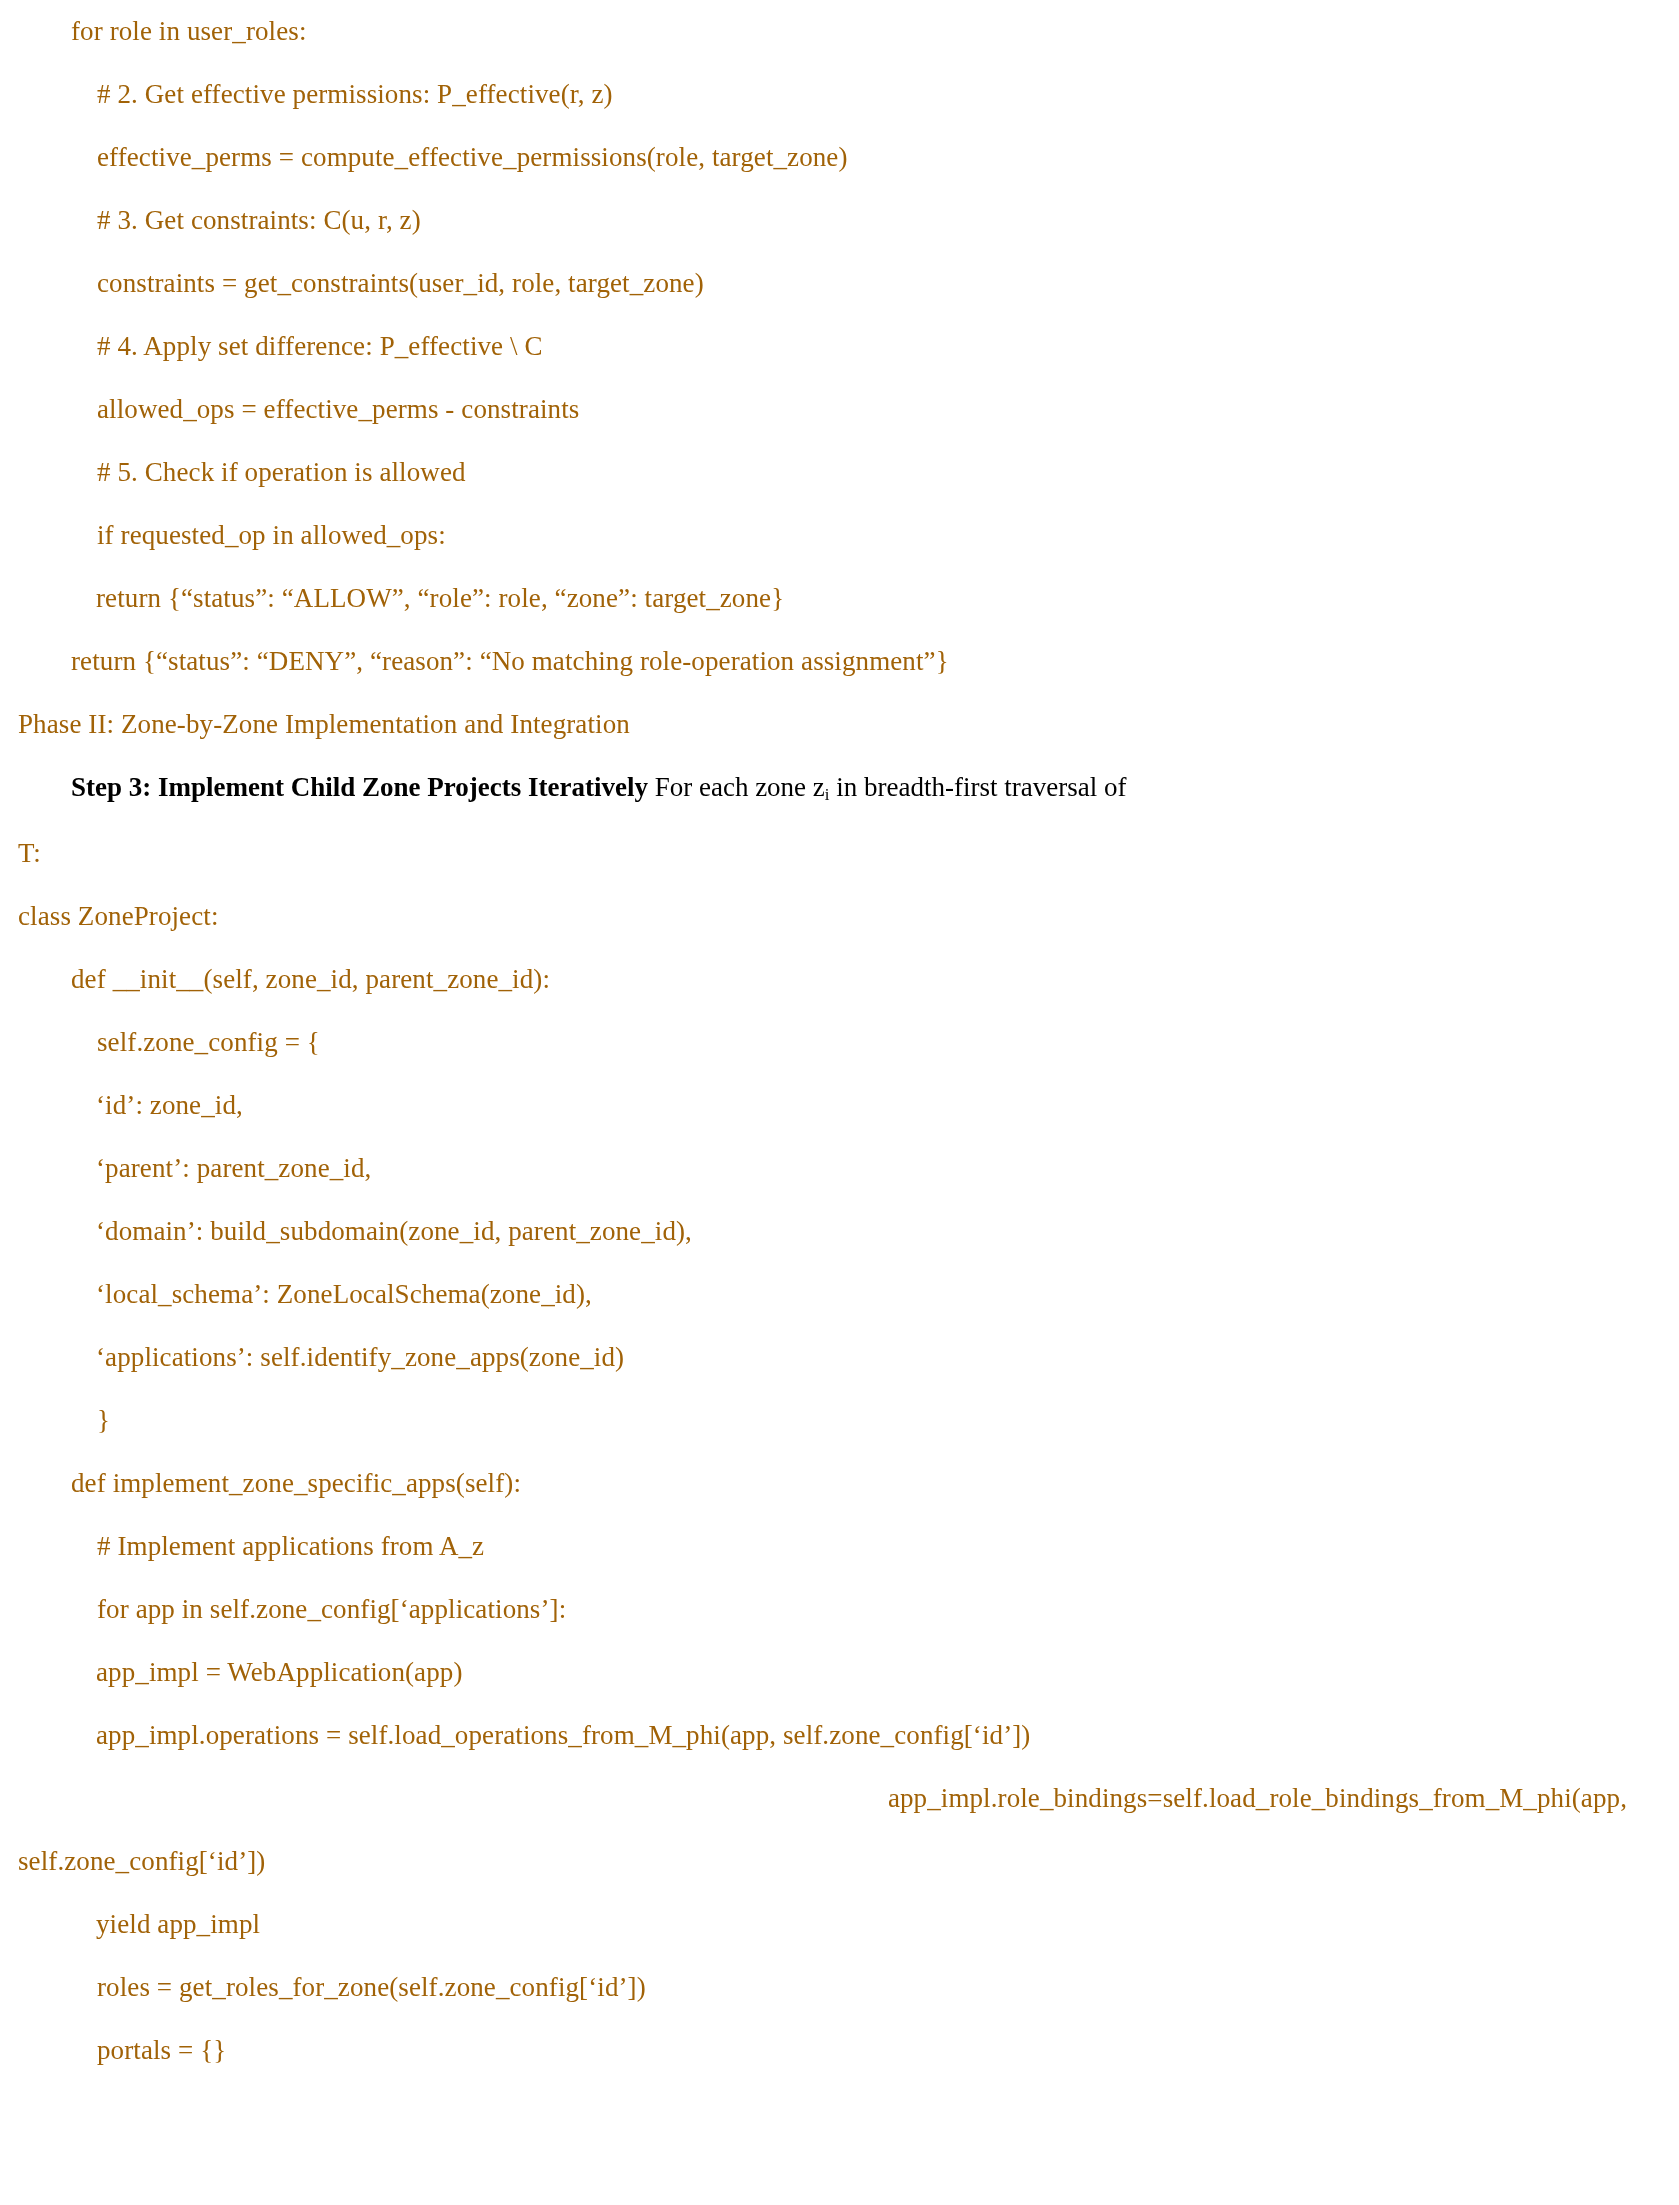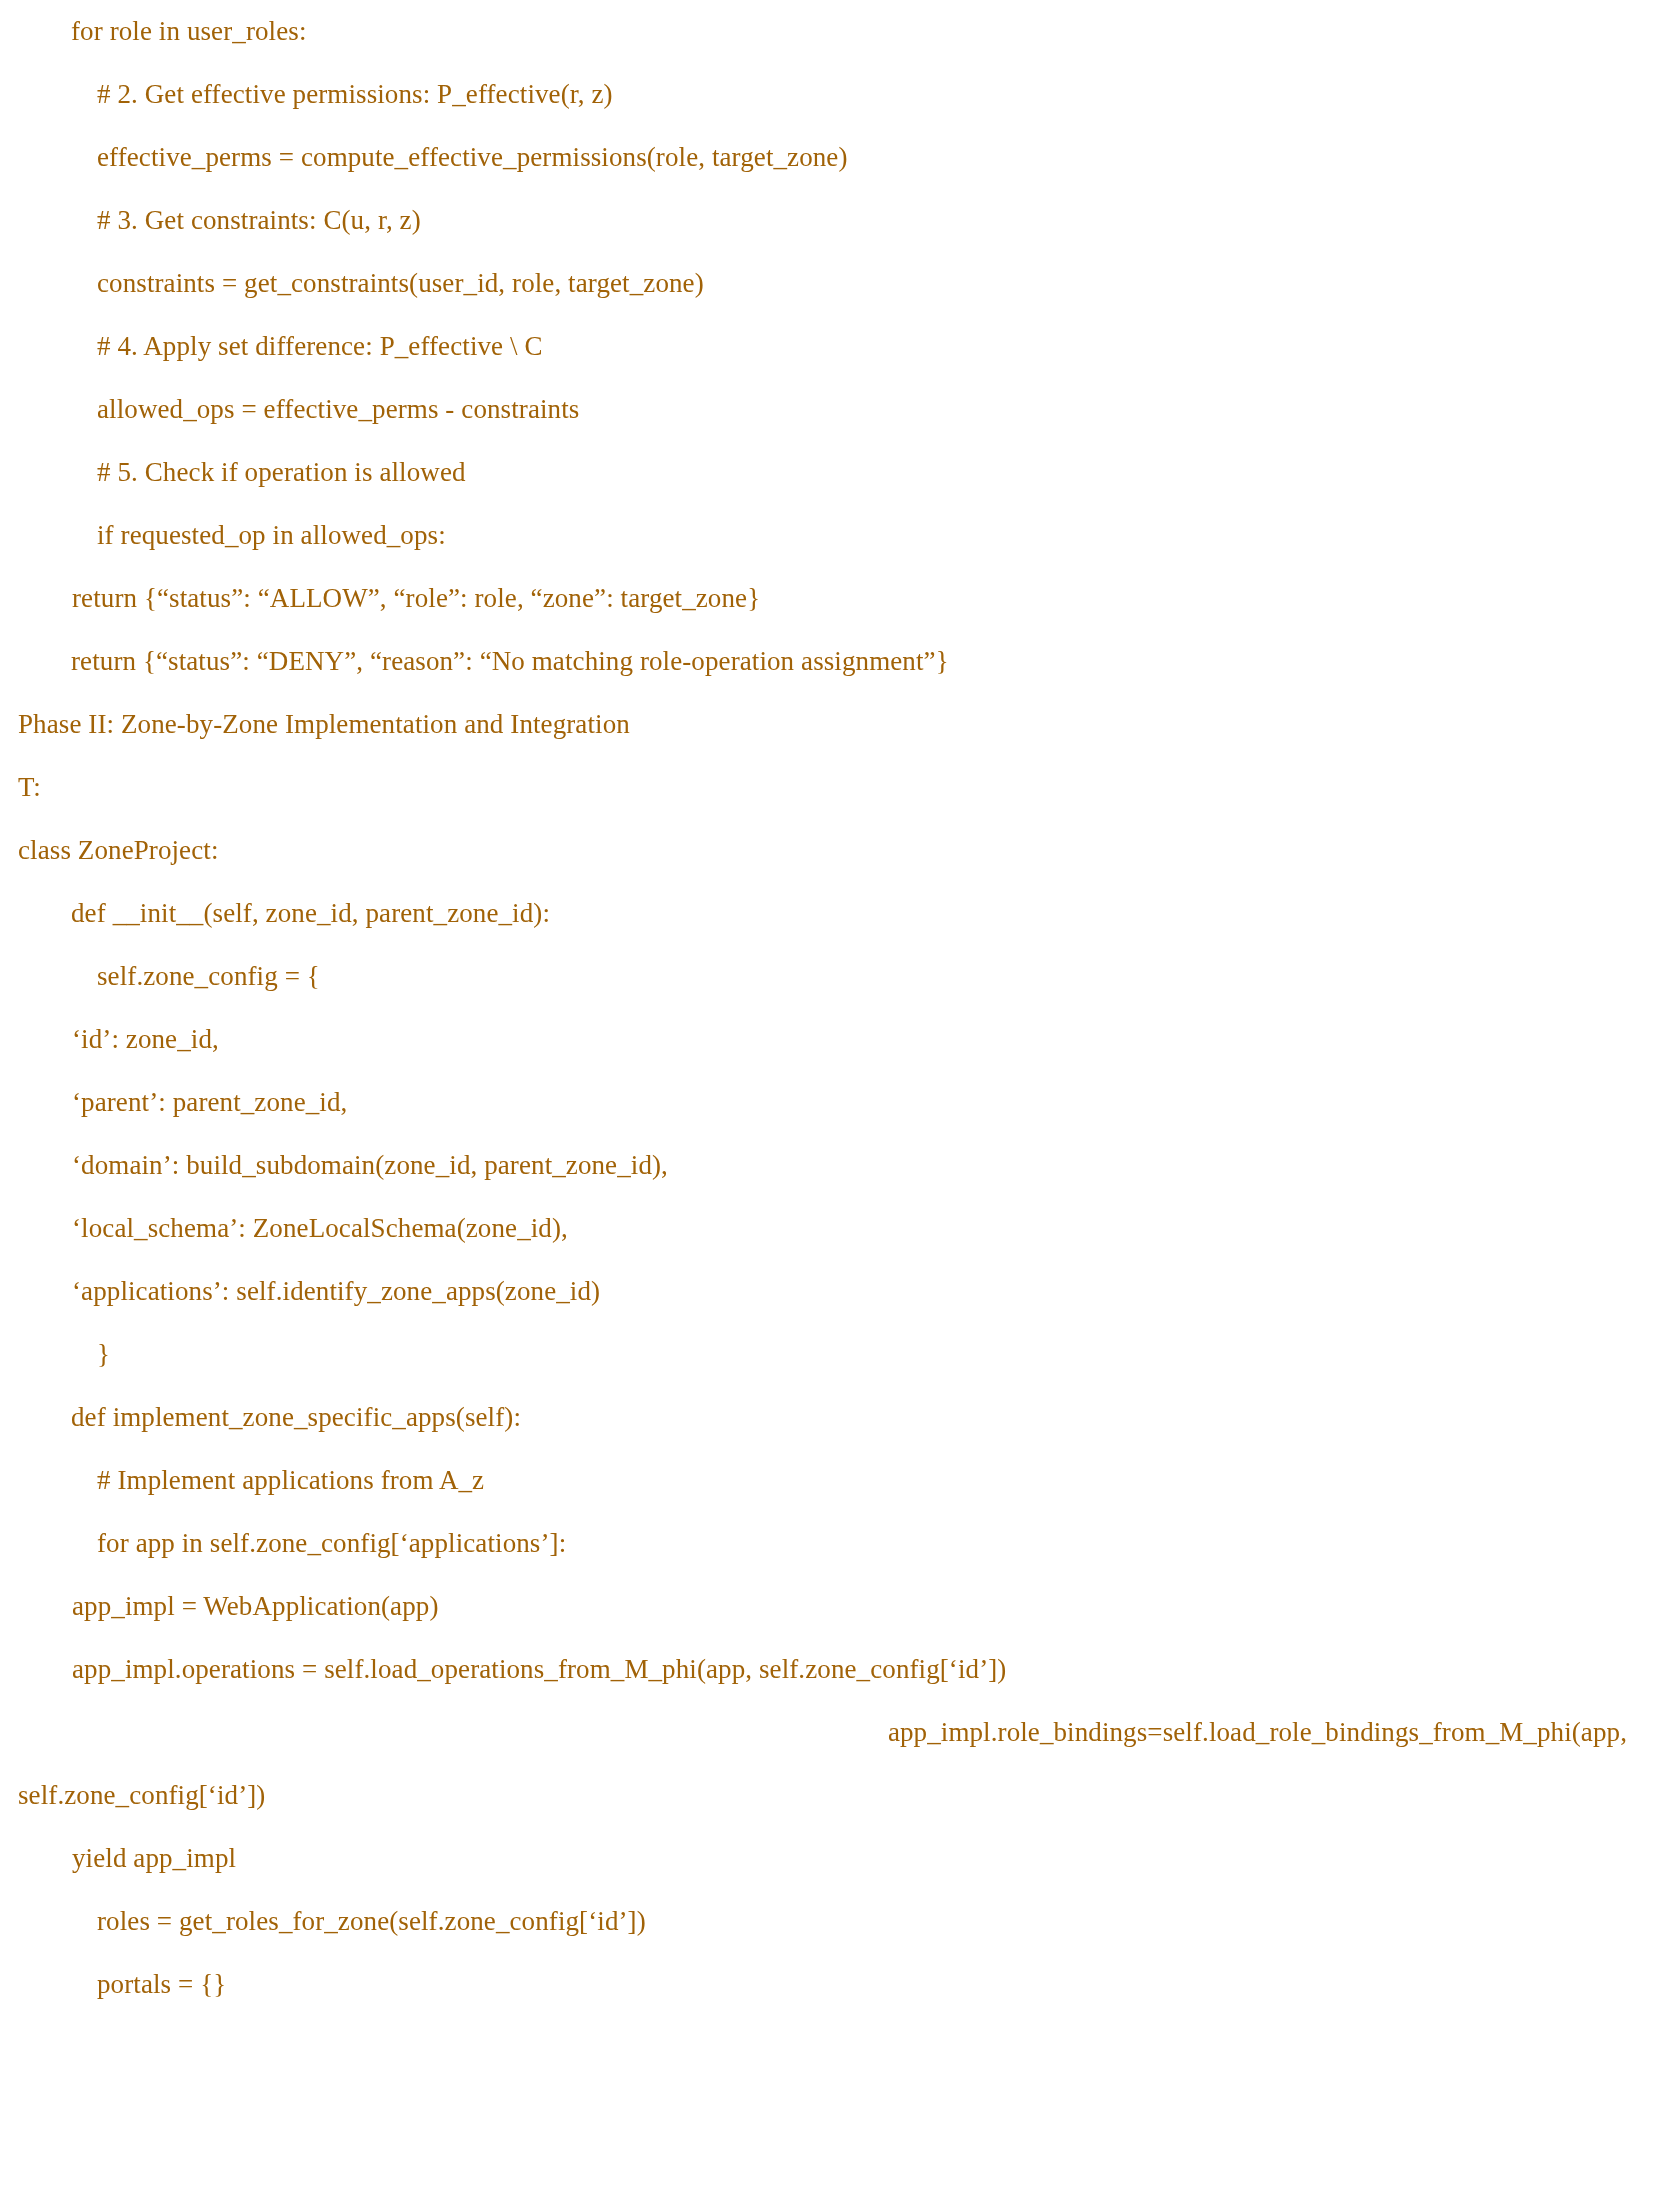--- a/index.html
+++ b/index.html
@@ -28,21 +28,21 @@
     line-height: 63px;
     height: 63px;
     white-space: pre;
     letter-spacing: 0.1px;
     color: #a16207;
   }
   
   .i0  { padding-left: 18px; }
   .i1  { padding-left: 71px; }
   .i2  { padding-left: 97px; }
-  .i3  { padding-left: 72px; }
+  .i3  { padding-left: 96px; }
 
   .bold { font-weight: bold; }
 
   
   .justified {
     padding-left: 119px;
     padding-right: 52px;
     display: flex;
     justify-content: flex-end;
     white-space: pre;
@@ -80,20 +80,21 @@
   <div class="line i2">constraints = get_constraints(user_id, role, target_zone)</div>
   <div class="line i2"># 4. Apply set difference: P_effective \ C</div>
   <div class="line i2">allowed_ops = effective_perms - constraints</div>
   <div class="line i2"># 5. Check if operation is allowed</div>
   <div class="line i2">if requested_op in allowed_ops:</div>
   <div class="line i3">return {“status”: “ALLOW”, “role”: role, “zone”: target_zone}</div>
   <div class="line i1">return {“status”: “DENY”, “reason”: “No matching role-operation assignment”}</div>
 
   <div class="line i0">Phase II: Zone-by-Zone Implementation and Integration</div>
 
+  <div class="wrapline"><span class="firstindent"></span><span class="bold">Step 3: Implement Child Zone Projects Iteratively</span><span> For each zone z</span><sub class="subi">i</sub><span> in breadth-first traversal of</span></div>
 
   <div class="line i0">T:</div>
   <div class="line i0">class ZoneProject:</div>
   <div class="line i1">def __init__(self, zone_id, parent_zone_id):</div>
   <div class="line i2">self.zone_config = {</div>
   <div class="line i3">‘id’: zone_id,</div>
   <div class="line i3">‘parent’: parent_zone_id,</div>
   <div class="line i3">‘domain’: build_subdomain(zone_id, parent_zone_id),</div>
   <div class="line i3">‘local_schema’: ZoneLocalSchema(zone_id),</div>
   <div class="line i3">‘applications’: self.identify_zone_apps(zone_id)</div>

